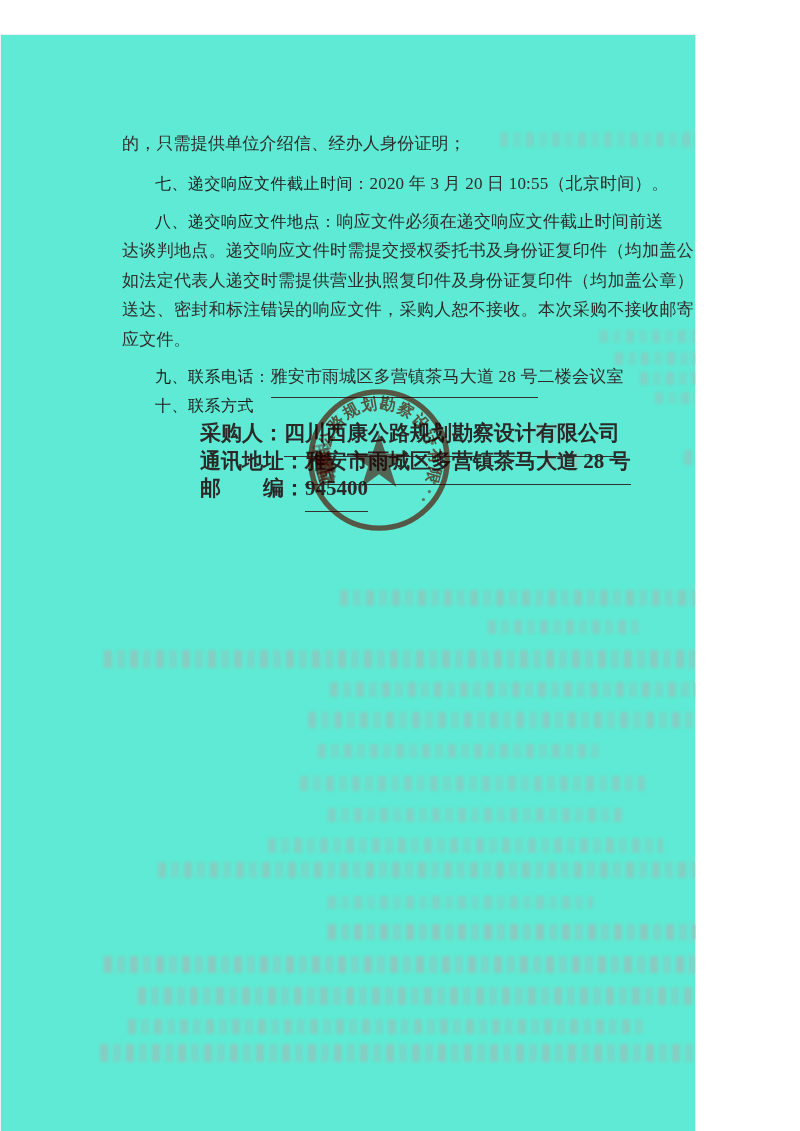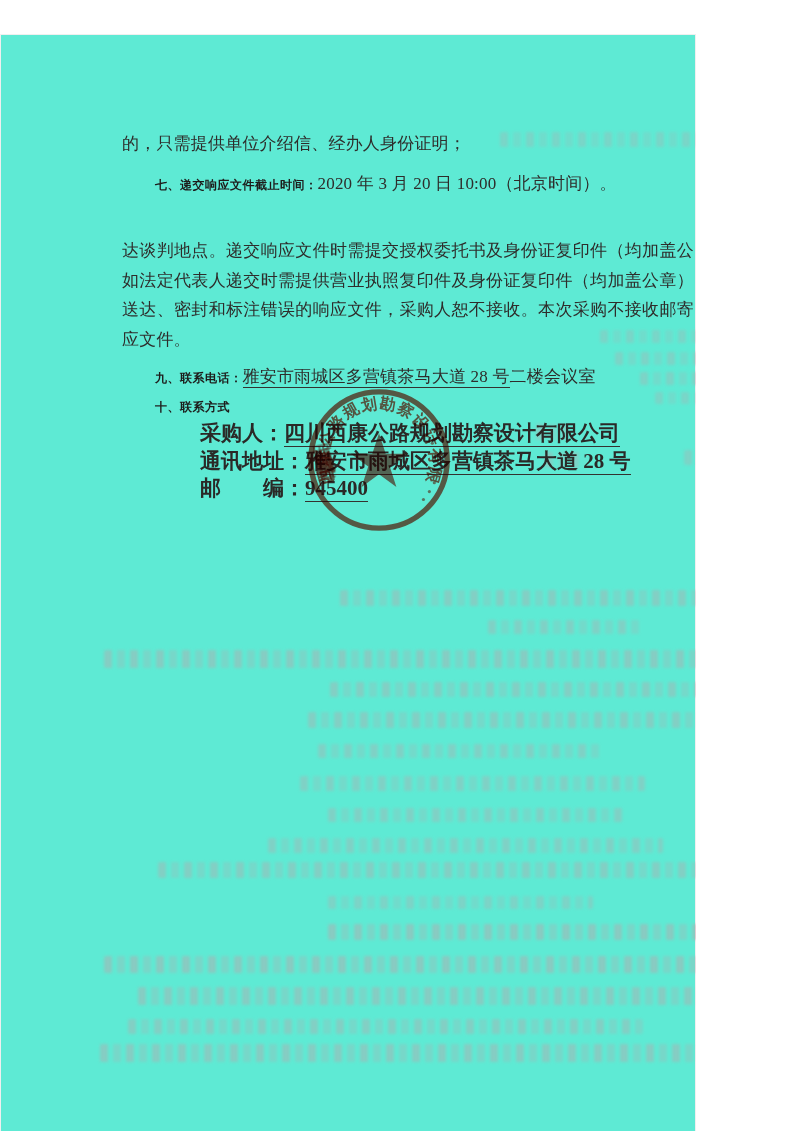--- a/index.html
+++ b/index.html
@@ -8,29 +8,29 @@
     overflow:hidden;
     box-shadow:inset 0 0 0 1px #efefef;
     font-family:"Liberation Serif","DejaVu Serif",serif;
     color:#2e2d2b;
     margin-top:34px;
   }
   .abs{position:absolute;}
   .line{white-space:nowrap;font-size:17px;line-height:22px;}
   .hfont{
     font-family:"Liberation Sans","DejaVu Sans",sans-serif;
-    font-weight:700;color:#1d1c1b;font-size:12px;letter-spacing:.5px;
+    font-weight:400;color:#1d1c1b;font-size:16px;letter-spacing:.5px;
   }
   .body-txt{font-size:17px;letter-spacing:.2px;}
   .para{
     width:572px;font-size:17px;line-height:29.6px;letter-spacing:.2px;
     text-align:justify;color:#2e2d2b;
   }
   .para div{height:29.6px;overflow:hidden;}
-  .uv{border-bottom:1.6px solid #33322f;padding-bottom:1px;}
+  .uv{border-bottom:1.6px solid #33322f;padding-bottom:11px;}
   .contact-row{white-space:pre;font-size:21px;line-height:27.6px;font-weight:600;color:#2a2927;}
   .contact-row .uv{font-weight:600;}
   
   .seal{left:300px;top:348px;width:158px;height:158px;mix-blend-mode:multiply;opacity:.93;}
   .seal svg{display:block;}
   .seal-mirror{
     left:316px;top:388px;width:92px;height:100px;
     color:rgba(199,42,30,.5);font-weight:700;font-size:19px;
     writing-mode:vertical-rl;letter-spacing:2px;line-height:22px;
     transform:scaleX(-1) rotate(12deg);filter:blur(.7px);
@@ -74,23 +74,26 @@
       <div class="bleed-line" style="left: 328px; top: 890px; width: 395px; height: 16px; opacity: 0.7;"></div>
       <div class="bleed-line" style="left: 104px; top: 922px; width: 615px; height: 17px; opacity: 0.7;"></div>
       <div class="bleed-line" style="left: 138px; top: 953px; width: 585px; height: 18px; opacity: 0.65;"></div>
       <div class="bleed-line" style="left: 128px; top: 985px; width: 515px; height: 15px; opacity: 0.6;"></div>
       <div class="bleed-line" style="left: 100px; top: 1010px; width: 605px; height: 18px; opacity: 0.65;"></div>
     </div>
 
   <div class="abs line body-txt" style="left:122px;top:99px;">的，只需提供单位介绍信、经办人身份证明；</div>
 
   <div class="abs line" style="left:155px;top:139px;">
-    <span class="hfont">七、递交响应文件截止时间：</span><span class="body-txt">2020 年 3 月 20 日 10:00（北京时间）。</span>
+    <span class="hfont">七、递交响应文件截止时间：</span><span class="body-txt">2020 年 3 月 20 日 10:55（北京时间）。</span>
   </div>
 
+  <div class="abs line" style="left:155px;top:177px;">
+    <span class="hfont">八、递交响应文件地点：</span><span class="body-txt">响应文件必须在递交响应文件截止时间前送</span>
+  </div>
 
   <div class="abs para" style="left:122px;top:202px;">
     <div>达谈判地点。递交响应文件时需提交授权委托书及身份证复印件（均加盖公章）</div>
     <div>如法定代表人递交时需提供营业执照复印件及身份证复印件（均加盖公章）逾期</div>
     <div>送达、密封和标注错误的响应文件，采购人恕不接收。本次采购不接收邮寄的响</div>
     <div>应文件。</div>
   </div>
 
   <div class="abs line" style="left:155px;top:332px;">
     <span class="hfont">九、联系电话：</span><span class="body-txt uv">雅安市雨城区多营镇茶马大道 28 号</span><span class="body-txt">二楼会议室</span>

